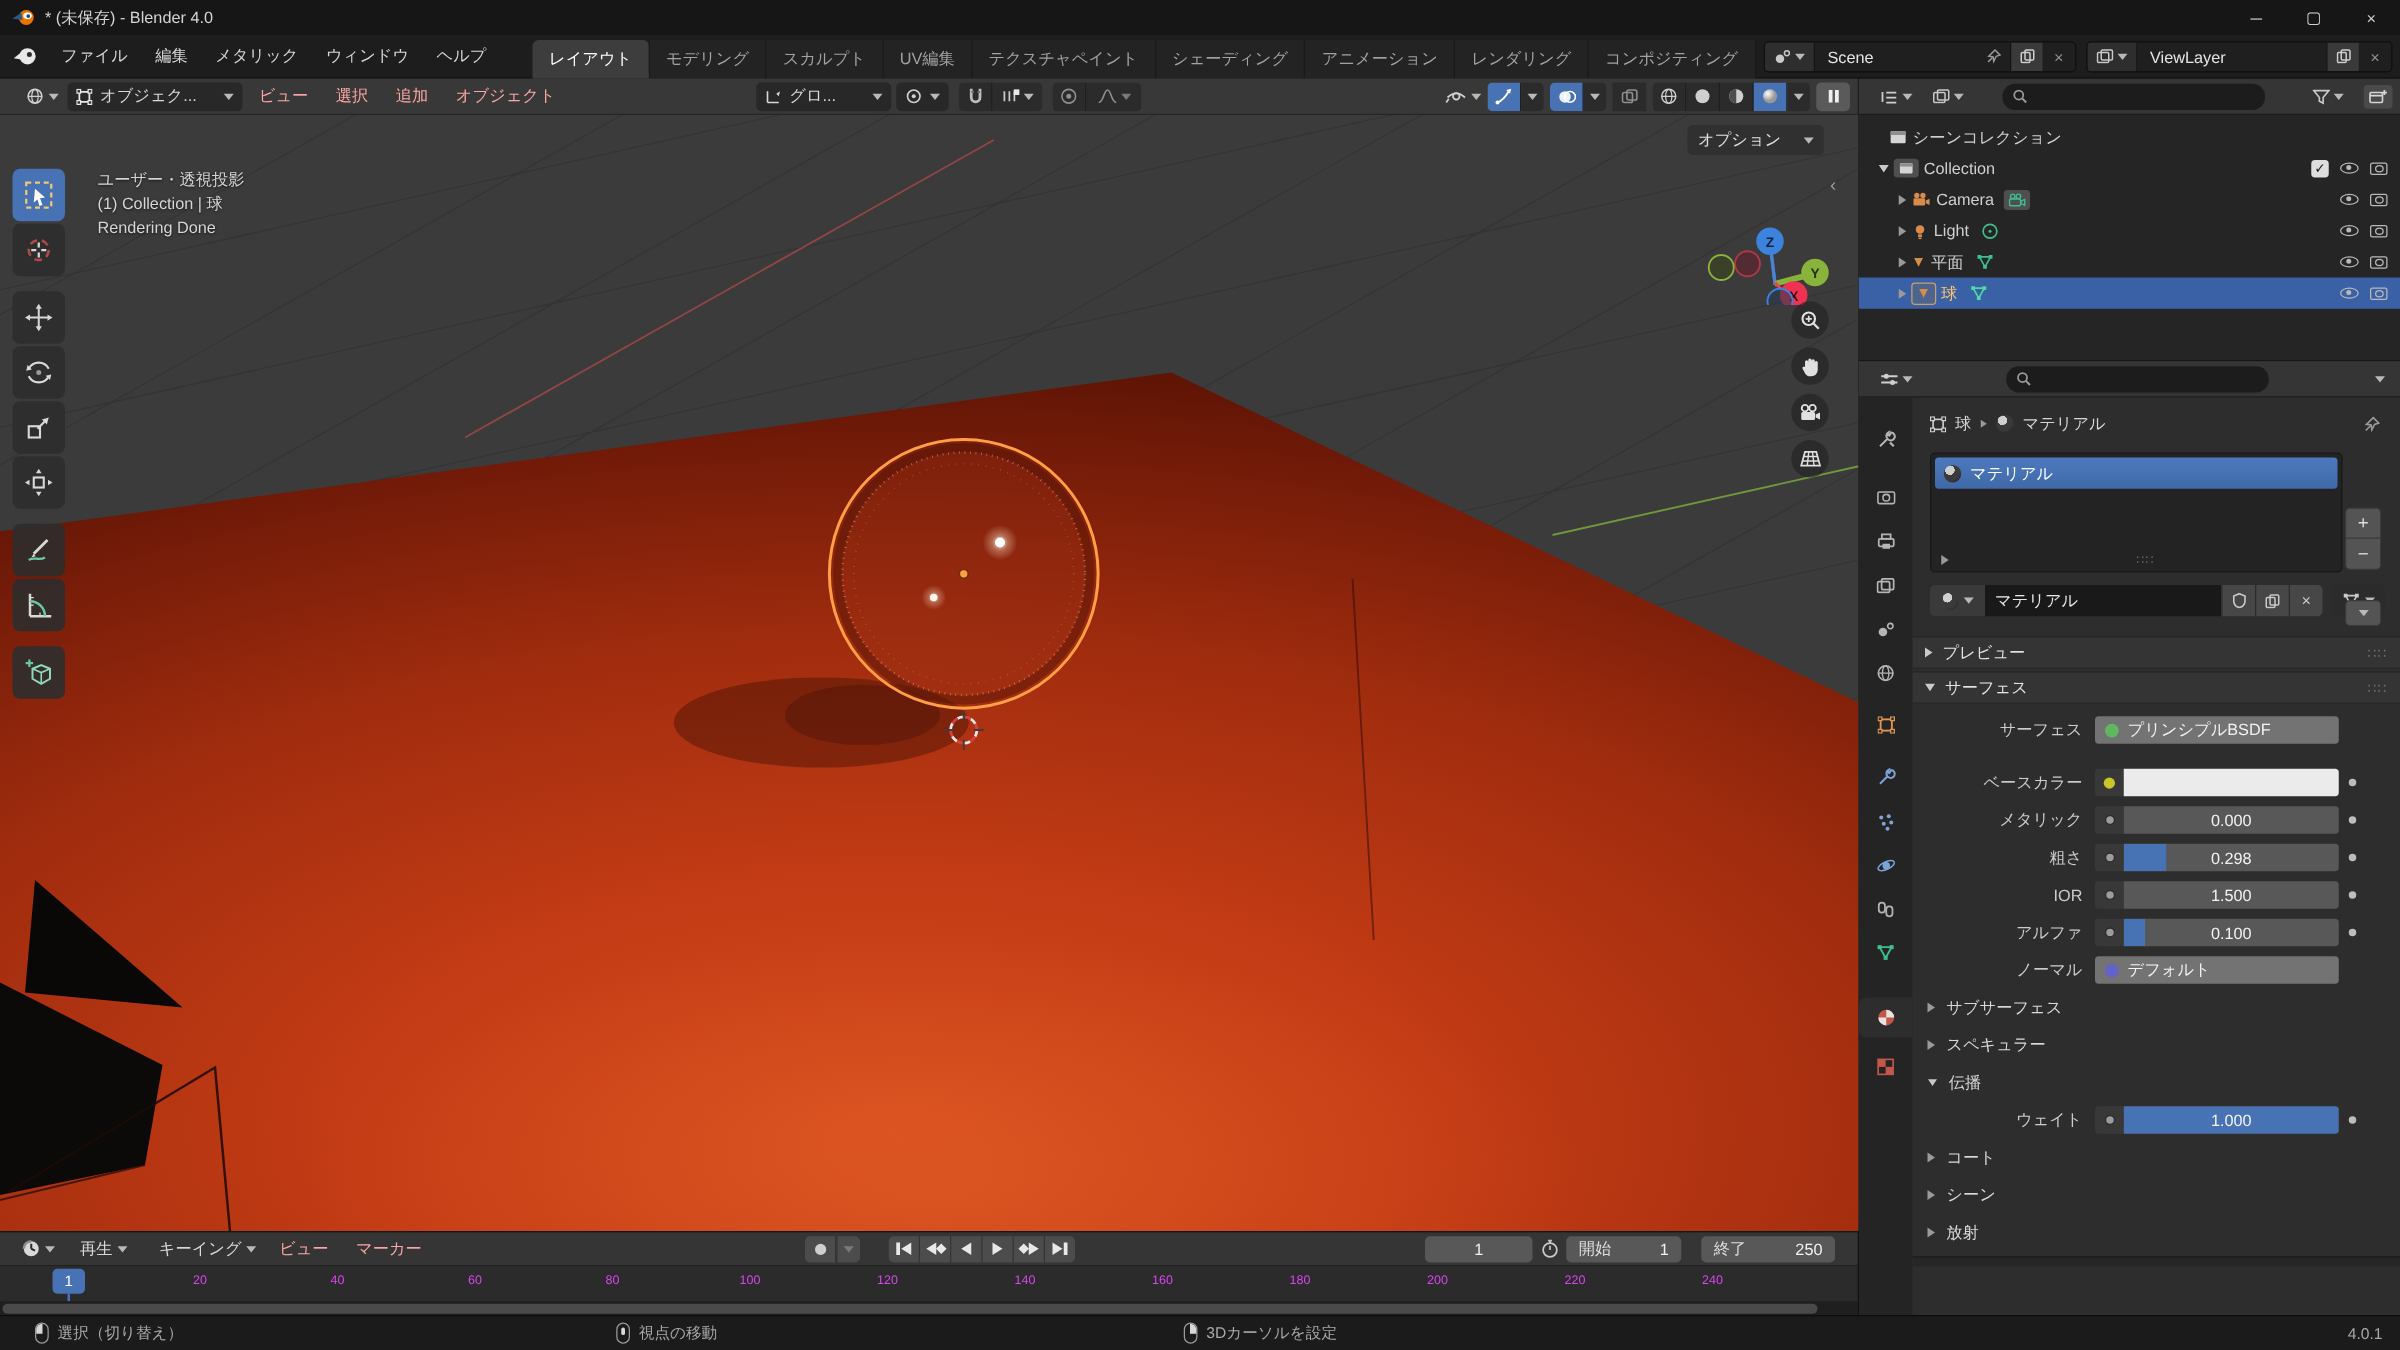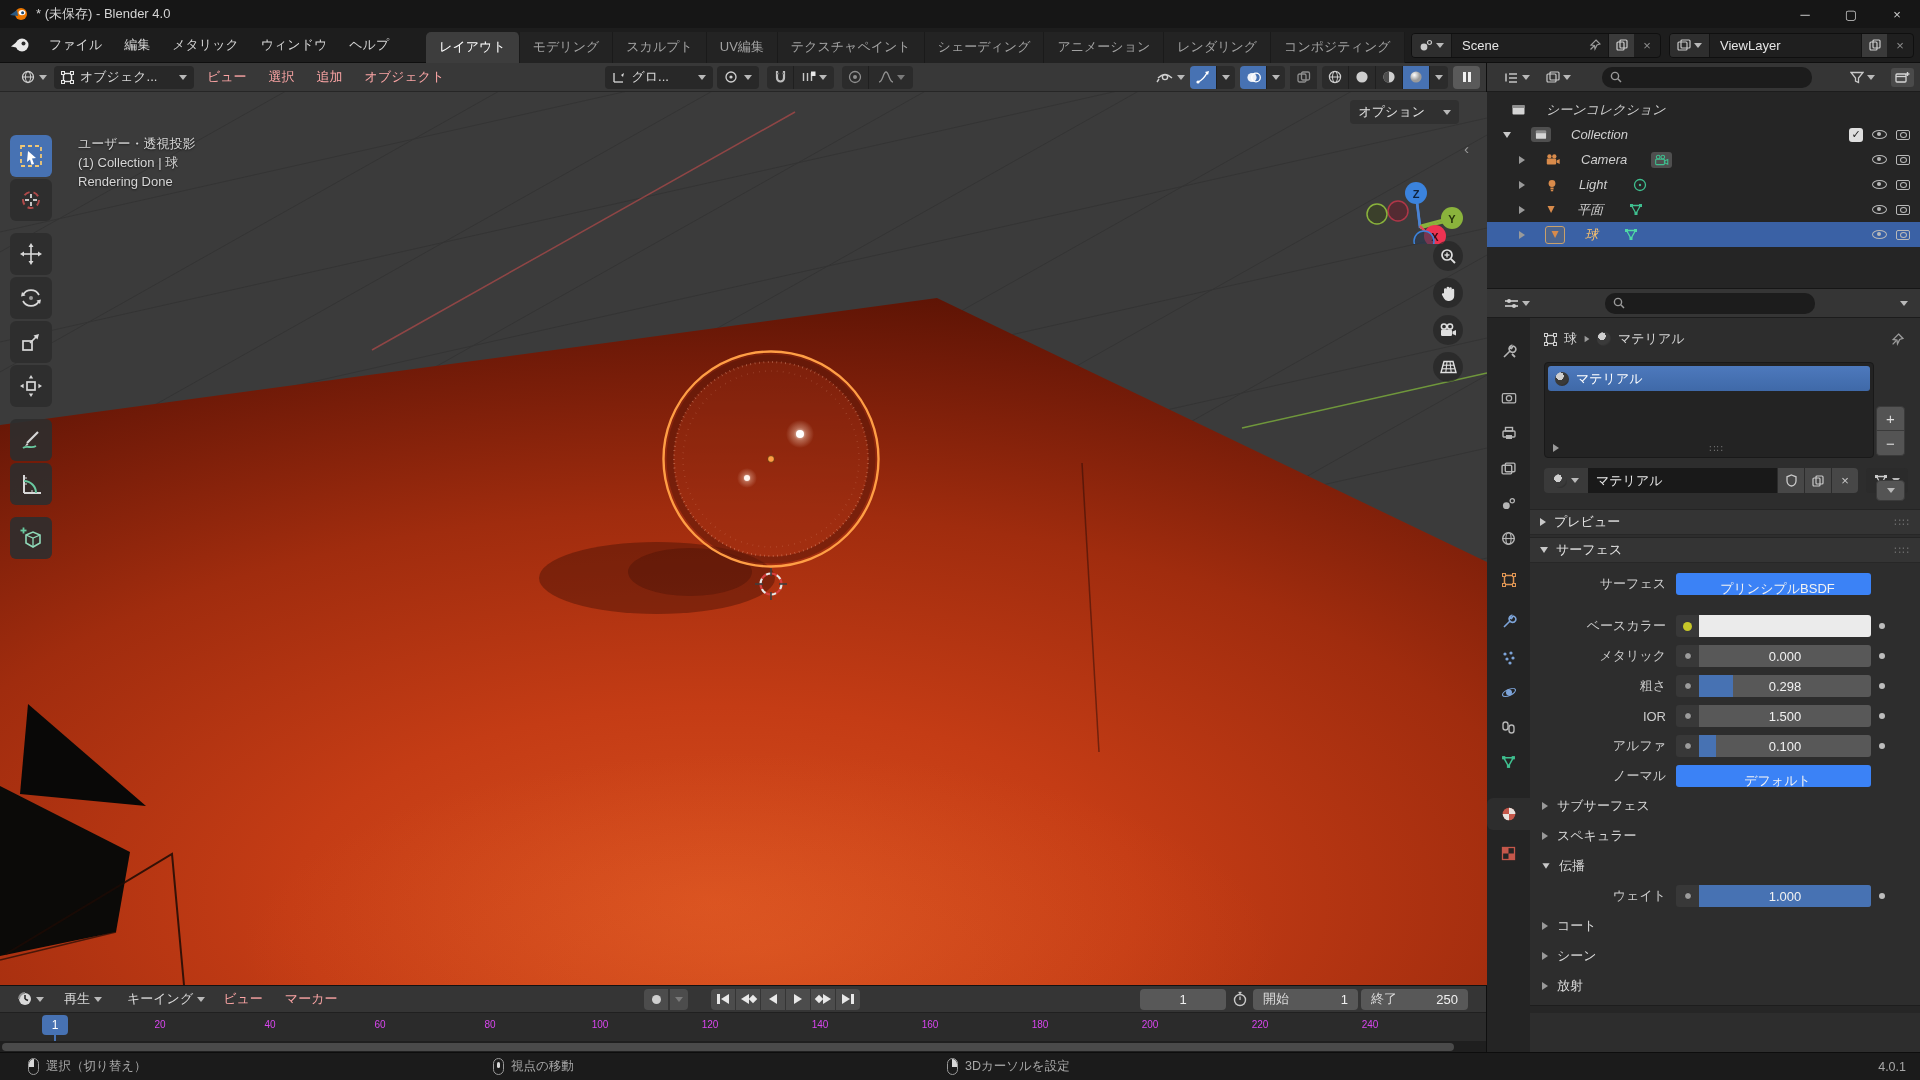--- a/index.html
+++ b/index.html
@@ -72,21 +72,21 @@
   .navbtn { width:30px; height:30px; border-radius:50%; background:rgba(36,36,36,.65); display:flex;
     align-items:center; justify-content:center; }
   .vp-collapse { position:absolute; left:1464px; top:48px; color:#9a9a9a; font-size:15px; }
 
   
   #outliner { position:absolute; left:1487px; top:63px; width:433px; height:225px; background:#252525; }
   .panel-header { height:29px; background:#353535; display:flex; align-items:center; padding:0 6px;
     gap:5px; border-bottom:1px solid #1c1c1c; }
   .search { flex:1; height:21px; background:#1c1c1c; border-radius:10px; display:flex; align-items:center;
     padding:0 8px; gap:5px; color:#777; max-width:210px; }
-  .ol-row { height:25px; display:flex; align-items:center; padding-left:8px; gap:20px; font-size:13px;font-style:italic; }
+  .ol-row { height:25px; display:flex; align-items:center; padding-left:8px; gap:4px; font-size:13px; }
   .ol-row .lbl { color:#cfcfcf; }
   .ol-row.selected { background:#3a61a5; }
   .ol-row.selected .lbl { color:#ffc46b; }
   .ol-right { margin-left:auto; display:flex; align-items:center; gap:9px; padding-right:10px; }
   .eye { width:15px; height:9px; border:1.4px solid #b9b9b9; border-radius:50%; position:relative; }
   .eye::after { content:""; position:absolute; left:4px; top:1.2px; width:4px; height:4px;
     border-radius:50%; background:#b9b9b9; }
   .camico { width:14px; height:10px; border:1.4px solid #b9b9b9; border-radius:2px; position:relative; }
   .camico::after { content:""; position:absolute; left:3px; top:1.5px; width:5px; height:4px;
     border-radius:50%; border:1.2px solid #b9b9b9; }
@@ -123,21 +123,21 @@
   .phead { height:26px; background:#343434; display:flex; align-items:center; gap:8px; padding:0 10px;
     margin-top:9px; border-top:1px solid #242424; border-bottom:1px solid #272727; color:#e3e3e3; }
   .grip { margin-left:auto; color:#6f6f6f; letter-spacing:1px; font-size:11px; }
   .prow { display:flex; align-items:center; height:30px; padding-right:6px; }
   .plabel { width:146px; text-align:right; padding-right:10px; color:#cccccc; white-space:nowrap; }
   .socket { width:23px; height:22px; background:#383838; border-radius:3px 0 0 3px; display:flex;
     align-items:center; justify-content:center; }
   .dot { width:8px; height:8px; border-radius:50%; background:#9c9c9c; border:1px solid #2a2a2a; }
   .pfield { width:172px; height:22px; background:#585858; border-radius:0 3px 3px 0; position:relative;
     display:flex; align-items:center; justify-content:center; color:#f2f2f2; overflow:hidden; }
-  .pfield.darkfield { background:#3b82f6; justify-content:flex-start; padding-left:8px; gap:7px;flex-direction:column; }
+  .pfield.darkfield { background:#737373; justify-content:flex-start; padding-left:8px; gap:7px; }
   .pfield .fillbar { position:absolute; left:0; top:0; bottom:0; background:#4772b3; }
   .pfield .val { position:relative; z-index:1; }
   .keydot { width:6px; height:6px; border-radius:50%; background:#bdbdbd; margin-left:8px; }
   .subpanel { display:flex; align-items:center; gap:9px; height:30px; padding-left:12px; color:#d9d9d9; }
   .colordot { width:11px; height:11px; border-radius:50%; }
   .swatch { width:172px; height:22px; border-radius:0 3px 3px 0; background:#ebebeb; }
 
   
   #timeline { position:absolute; left:0; top:985px; width:1487px; height:67px; background:#2a2a2a;
     border-top:1px solid #121212; border-right:1px solid #0f0f0f; }
@@ -1135,21 +1135,21 @@
 
     <div class="tl-field" style="position:absolute; left:1140px; width:86px">
       <span>1</span>
     </div>
     <svg width="16" height="16" viewBox="0 0 16 16" style="position:absolute; left:1232px">
       <circle cx="8" cy="9" r="5.5" fill="none" stroke="#c9c9c9" stroke-width="1.4"></circle>
       <line x1="8" y1="9" x2="8" y2="5.5" stroke="#c9c9c9" stroke-width="1.3"></line>
       <line x1="6.5" y1="1.5" x2="9.5" y2="1.5" stroke="#c9c9c9" stroke-width="1.4"></line>
       <line x1="8" y1="1.5" x2="8" y2="3.5" stroke="#c9c9c9" stroke-width="1.4"></line>
     </svg>
-    <div class="tl-field" style="position:absolute; left:1253px; width:105px; justify-content:space-between; padding:0 10px">
+    <div class="tl-field" style="position:absolute; left:1253px; width:92px; justify-content:space-between; padding:0 10px">
       <span style="color:#dedede">開始</span>
       <span>1</span>
     </div>
     <div class="tl-field" style="position:absolute; left:1361px; width:107px; justify-content:space-between; padding:0 10px">
       <span style="color:#dedede">終了</span>
       <span>250</span>
     </div>
   </div>
 
   <div class="tl-ruler">

